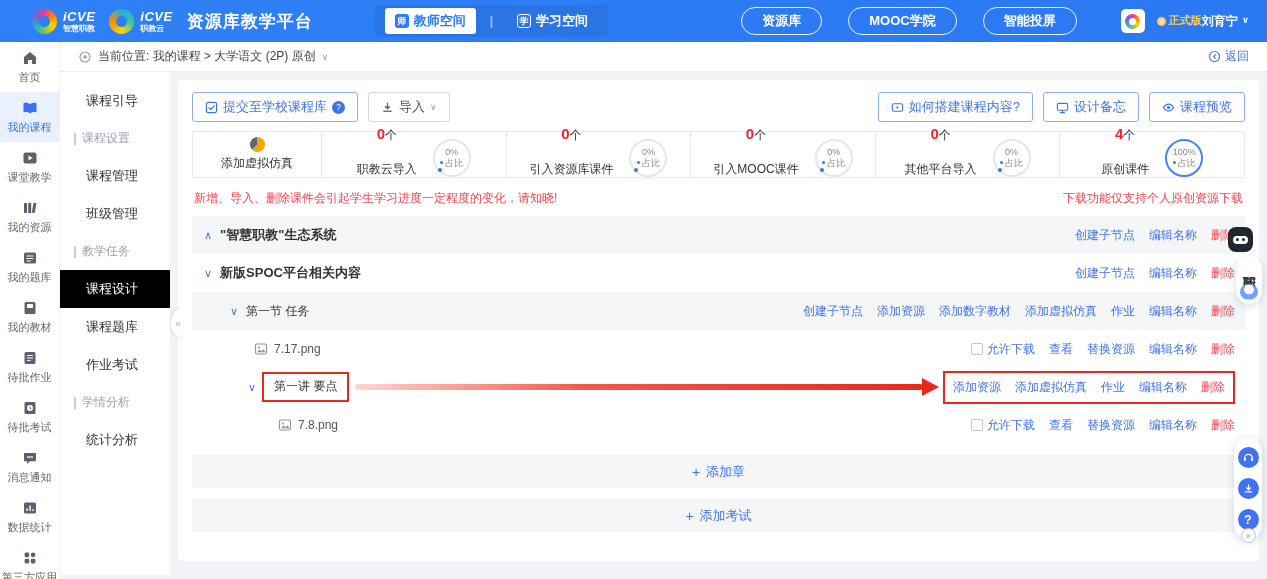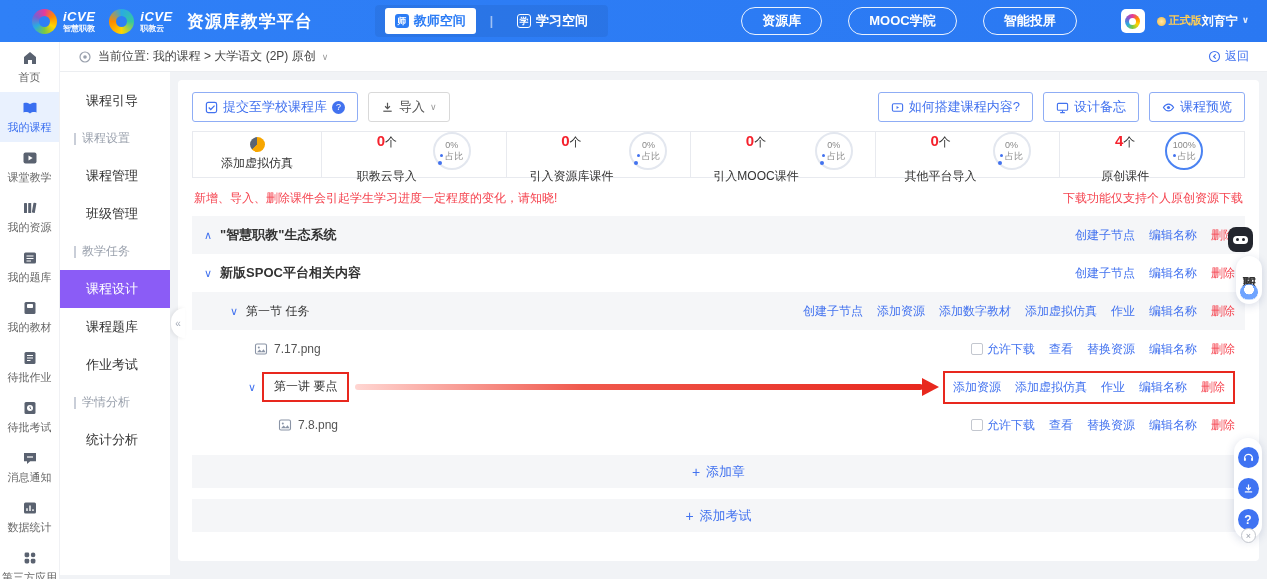--- a/index.html
+++ b/index.html
@@ -46,21 +46,21 @@
   .breadcrumb { position:absolute; top:42px; left:60px; right:0; height:30px; background:#fff;
     border-bottom:1px solid #eceef1; display:flex; align-items:center; padding:0 18px; color:#444; z-index:10; }
   .breadcrumb svg { width:14px; height:14px; margin-right:6px; }
   .bc-caret { color:#999; font-size:9px; margin-left:6px; }
   .back-link { margin-left:auto; color:#4272ef; display:flex; align-items:center; gap:4px; cursor:pointer; }
   .back-link svg { width:13px; height:13px; margin:0; }
 
   
   .menu { position:absolute; top:72px; left:60px; width:110px; bottom:4px; background:#fff; padding-top:10px; z-index:10;font-family:Liberation Serif, serif; }
   .menu-item { padding:10px 0 10px 26px; font-size:13px; color:#333; cursor:pointer; }
-  .menu-item.active { background:#8b5cf6; color:#fff; }
+  .menu-item.active { background:#000000; color:#fff; }
   .menu-group { display:flex; align-items:center; gap:6px; padding:10px 0 10px 14px; color:#9aa1ad; font-size:12px; }
   .menu-group::before { content:""; width:2px; height:12px; background:#c9ced8; }
 
   
   .main { position:absolute; top:72px; left:170px; right:0; bottom:0; background:#f1f3f6; }
   .card { position:absolute; top:8px; left:8px; right:8px; bottom:18px; background:#fff; border-radius:4px; padding:12px 14px; }
   .collapse-handle { position:absolute; left:-7px; top:228px; width:14px; height:30px; background:#fff;
     border-radius:15px 0 0 15px; box-shadow:-2px 0 4px rgba(0,0,0,.08); color:#a6adba; font-size:10px;
     display:flex; align-items:center; justify-content:center; cursor:pointer; }
 
@@ -73,21 +73,21 @@
   .btn .qmark { width:13px; height:13px; border-radius:50%; background:#4272ef; color:#fff; font-size:9px;
     display:inline-flex; align-items:center; justify-content:center; }
   .btn .crt { font-size:9px; color:#999; }
   .tb-right { margin-left:auto; display:flex; gap:10px; }
   .tb-left { display:flex; gap:10px; }
 
   .statsbar { margin-top:9px; border:1px solid #e8eaef; display:flex; align-items:stretch; height:47px; }
   .sdiv { width:1px; background:#e8eaef; }
   .cell-analysis { width:128px; display:flex; flex-direction:column; align-items:center; justify-content:center; gap:3px; }
   .pie { width:15px; height:15px; border-radius:50%; background:conic-gradient(#f7a600 0 63%, #5b6472 63% 100%); }
-  .cell-stat { flex:1; display:flex; align-items:flex-start; justify-content:center; gap:16px; }
+  .cell-stat { flex:1; display:flex; align-items:flex-end; justify-content:center; gap:16px; }
   .stat-txt { text-align:center; line-height:1.25; }
   .stat-txt .cnt { color:#f5222d; font-weight:bold; font-size:15px; }
   .stat-txt .unit { color:#333; font-size:12px; }
   .stat-txt .lbl { color:#333; font-size:12px; margin-top:18px; }
   .ring { width:38px; height:38px; border-radius:50%; border:2px solid #e3e7ef; display:flex; flex-direction:column;
     align-items:center; justify-content:center; font-size:9px; color:#888; line-height:1.2; position:relative; flex:none; }
   .ring::after { content:""; position:absolute; width:4px; height:4px; border-radius:50%; background:#4272ef; left:3px; bottom:3px; }
   .ring.full { border-color:#4a82f2; } .ring.full::after { display:none; }
   .ratio::before { content:""; display:inline-block; width:3px; height:3px; border-radius:50%; background:#4272ef; margin-right:2px; vertical-align:2px; }
 

